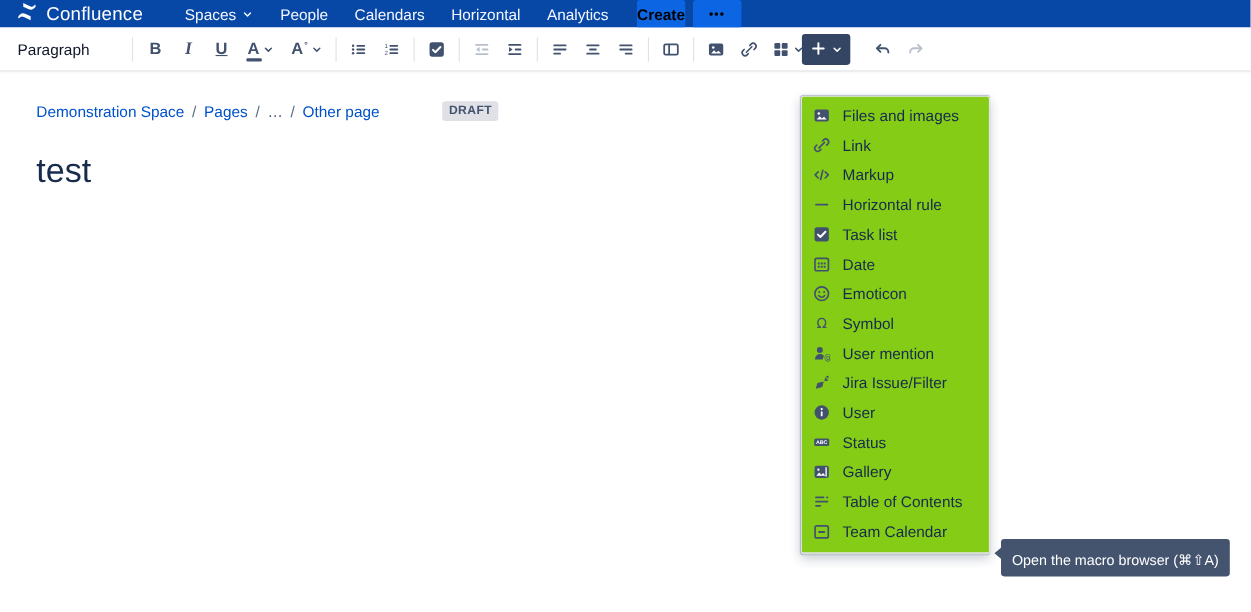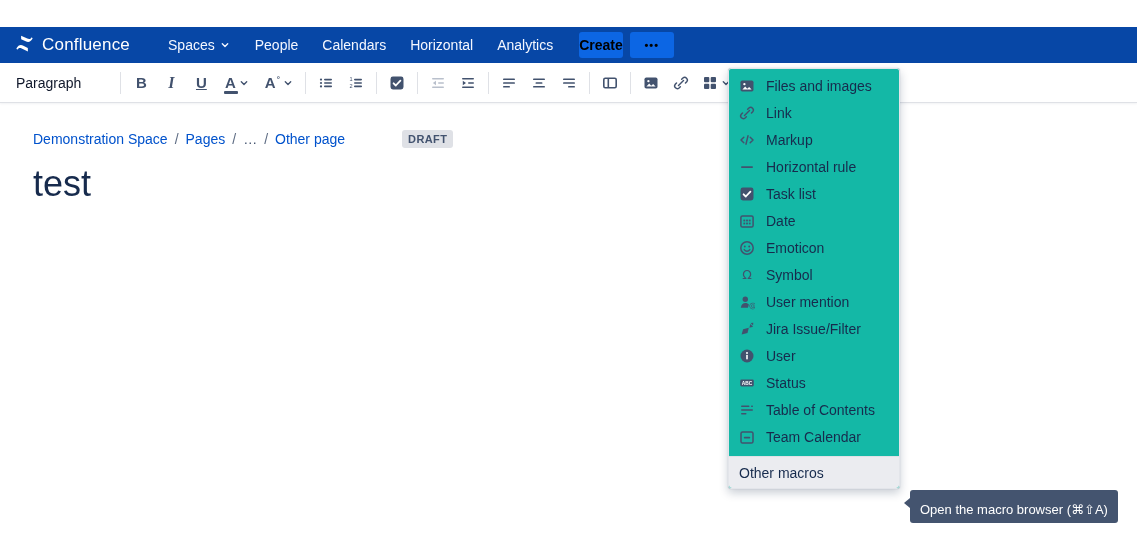--- a/index.html
+++ b/index.html
@@ -1,21 +1,21 @@
 <!DOCTYPE html>
 <html style="--navbar-bg: #0747A6; --accent-button: #0C66E4; --link-color: #0052CC; --icon-color: #42526E; --text-color: #172B4D; --tooltip-bg: #44546F; --menu-highlight: #EBECF0;"><head>
 <meta charset="utf-8">
 <style>
   * { margin:0; padding:0; box-sizing:border-box; }
   html,body { width:1137px; height:556px; overflow:hidden; background:#fff;
     font-family:"Liberation Sans","DejaVu Sans",sans-serif; position:relative; }
 
   
-  .navbar { height:36px; background:var(--navbar-bg); display:flex; align-items:center;
-    padding:0 14px; color:#fff;margin-top:27px; }
+  .navbar { height:25px; background:var(--navbar-bg); display:flex; align-items:center;
+    padding:0 14px; color:#fff; }
   .brand { display:flex; align-items:center; gap:7px; margin-right:26px; cursor:pointer; }
   .brand-name { font-size:17px; font-weight:400; letter-spacing:.2px; }
   .nav-item { display:flex; align-items:center; gap:4px; font-size:14px; padding:12px 12px;
     height:36px; color:#f4f7ff; cursor:pointer; white-space:nowrap; }
   .nav-item .chev svg{ display:block; }
   .nav-btn { border:none; border-radius:3px; background:var(--accent-button); color:#000000;
     font-size:14px; font-weight:700; height:26px; padding:0 0; cursor:pointer;
     font-family:inherit; }
   .nav-btn.create { margin-left:14px; }
   .nav-btn.more { margin-left:7px; width:44px; font-size:11px; letter-spacing:1px; }
@@ -55,25 +55,25 @@
   .crumb-link.plain { color:#42526E; cursor:default; }
   .crumb-sep { color:#5E6C84; margin:0 7px; }
   .crumb-icons { display:flex; align-items:center; gap:13px; margin-left:17px;
     color:var(--icon-color); }
   .crumb-icon-btn { background:none; border:none; color:inherit; cursor:pointer;
     display:inline-flex; padding:0; }
   .draft-badge { background:#DFE1E6; color:#42526E; font-size:11px; font-weight:700;
     letter-spacing:.4px; border-radius:3px; padding:3px 6px; margin-left:14px; }
 
   
-  .page-title { margin:14px 0 0 33px; font-size:36px; color:var(--text-color);
+  .page-title { margin:26px 0 0 33px; font-size:31px; color:var(--text-color);
     font-weight:400; cursor:text; }
 
   
-  .insert-menu { position:absolute; left:728px; top:68px; width:172px; background:#14b8a6;
+  .insert-menu { position:absolute; left:728px; top:87px; width:172px; background:#84cc16;
     border:1px solid #E3E5EA; border-radius:3px; z-index:30;
     box-shadow:0 4px 10px rgba(9,30,66,.22), 0 0 1px rgba(9,30,66,.3); padding-top:3px; }
   .menu-item { display:flex; align-items:center; height:27px; padding:0 10px; gap:11px;
     font-size:14px; color:var(--text-color); cursor:pointer; }
   .menu-item .ic { display:inline-flex; color:#42526E; flex:none; }
   .menu-item svg { display:block; }
   .menu-sep { height:1px; background:#DFE1E6; margin-top:6px; }
   .menu-footer { height:31px; display:flex; align-items:center; padding:0 10px;
     font-size:14px; color:var(--text-color); background:var(--menu-highlight);
     border-radius:0 0 3px 3px; cursor:pointer; }
@@ -466,36 +466,46 @@
         <span class="ic">
           <svg width="16" height="16" viewBox="0 0 16 16">
             <rect x="1.2" y="4.6" width="13.6" height="6.8" rx="1.4" fill="currentColor"></rect>
             <text x="8" y="9.9" text-anchor="middle" font-size="4.8" font-weight="bold" fill="#fff" font-family="Liberation Sans,sans-serif">ABC</text>
           </svg>
         </span>
         <span>Status</span>
       </div>
       <div class="menu-item">
         <span class="ic">
+          <svg width="16" height="16" viewBox="0 0 16 16">
+            <rect x="1.5" y="2.5" width="13" height="11" rx="1.8" fill="currentColor"></rect>
+            <circle cx="5" cy="6" r="1.05" fill="#fff"></circle>
+            <path d="M3.1 11.4l2.6-2.8 1.9 2 1.7-1.5 2.1 2.3z" fill="#fff"></path>
+            <rect x="11.4" y="3.7" width="1.2" height="8.6" fill="#fff"></rect>
+          </svg>
+        </span>
+        <span>Gallery</span>
+      </div>
+      <div class="menu-item">
+        <span class="ic">
           <svg width="16" height="16" viewBox="0 0 16 16" fill="currentColor">
             <rect x="2" y="3.4" width="8.5" height="1.6" rx=".8"></rect>
             <rect x="12" y="3.4" width="2" height="1.6" rx=".8"></rect>
             <rect x="2" y="7.2" width="12" height="1.6" rx=".8"></rect>
             <rect x="2" y="11" width="5.5" height="1.6" rx=".8"></rect>
           </svg>
         </span>
         <span>Table of Contents</span>
       </div>
       <div class="menu-item">
         <span class="ic">
           <svg width="16" height="16" viewBox="0 0 16 16" fill="none" stroke="currentColor" stroke-width="1.5">
             <rect x="2" y="3" width="12" height="11" rx="1.6"></rect>
             <path d="M5.6 8.6h4.8" stroke-width="1.7" stroke-linecap="round"></path>
           </svg>
         </span>
         <span>Team Calendar</span>
       </div>
     </div>
   <div class="menu-sep"></div>
-  <div class="menu-footer">Other macros</div>
 </div>
 
 <div class="tooltip">Open the macro browser (⌘⇧A)</div>
 
 </body></html>

